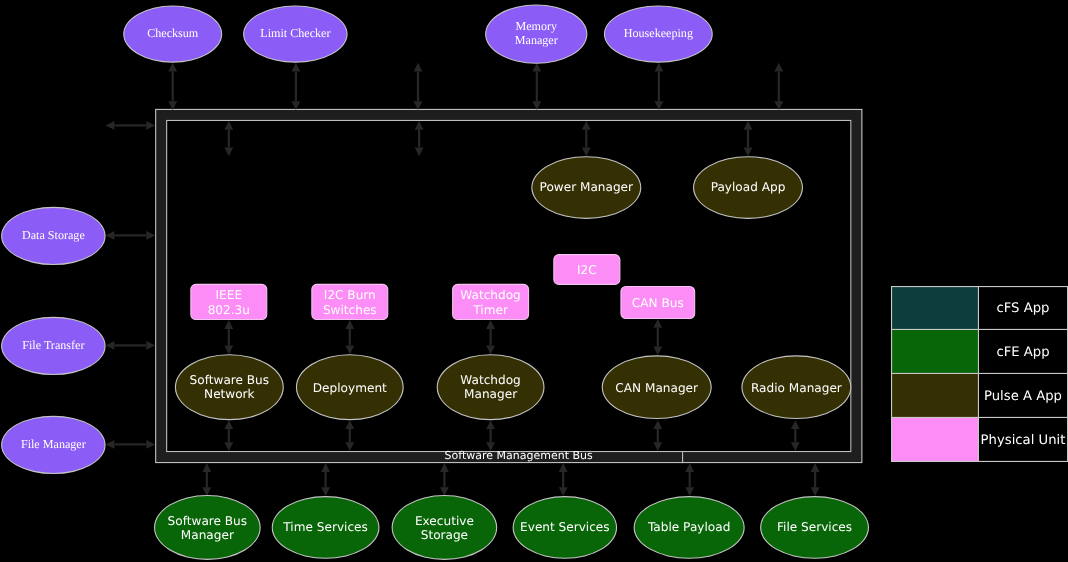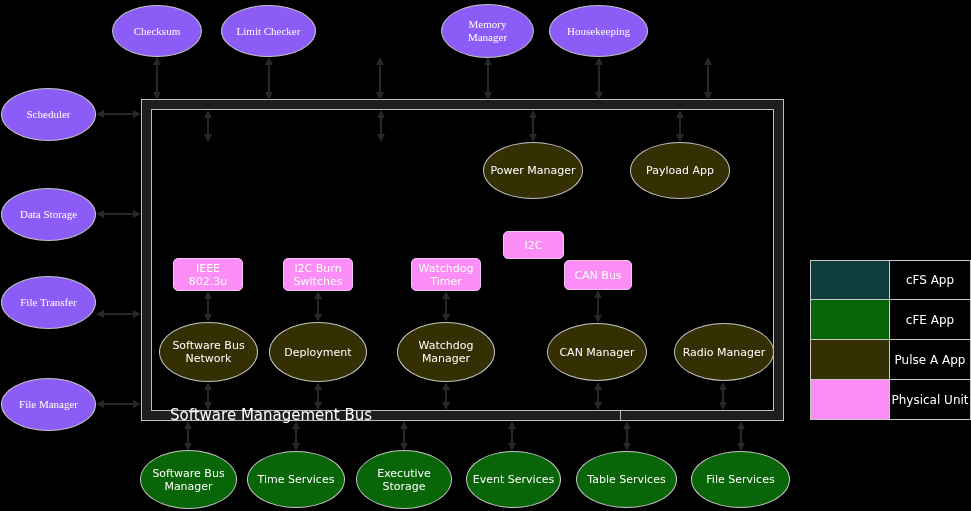--- a/index.html
+++ b/index.html
@@ -10,22 +10,22 @@
   .ellipse{border-radius:50%;border:1px solid #c4c4c4;}
   .cfs{background:#8b5cf6;font-family:Liberation Serif, serif;}
   .cfe{background:#086508;}
   .pulse{background:#343004;}
   .phys{background:#fc8df6;border:1px solid #f2c4ee;border-radius:5px;}
   
   .frame{position:absolute;left:141px;top:99px;width:643px;height:322px;
          background:#1e1e1e;border:1px solid #bebebe;box-sizing:border-box;}
   .frame-hole{position:absolute;left:9px;top:9px;right:9px;bottom:9px;
               background:#000;border:1px solid #bebebe;}
-  .bus-label{position:absolute;left:170px;top:409px;width:643px;
-             font-size:15px;line-height:12px;color:#fff;z-index:5;}
+  .bus-label{position:absolute;left:150px;top:409px;width:643px;text-align:center;
+             font-size:10px;line-height:12px;color:#fff;z-index:5;}
   .bus-seam{position:absolute;left:620px;top:411px;width:1px;height:10px;background:#bebebe;z-index:5;}
   
   .av{position:absolute;width:2px;background:#272727;}
   .av::before{content:"";position:absolute;top:-8px;left:-3px;width:0;height:0;
               border-left:4px solid transparent;border-right:4px solid transparent;
               border-bottom:8px solid #272727;}
   .av::after{content:"";position:absolute;bottom:-8px;left:-3px;width:0;height:0;
              border-left:4px solid transparent;border-right:4px solid transparent;
              border-top:8px solid #272727;}
   .ah{position:absolute;height:2px;background:#272727;}
@@ -90,23 +90,22 @@
   <div class="av" style="left:511px;top:429px;height:14px"></div>
   <div class="av" style="left:626px;top:429px;height:14px"></div>
   <div class="av" style="left:740px;top:429px;height:14px"></div>
 
   <div class="node ellipse cfs" style="left:112px;top:5px;width:90px;height:52px">Checksum</div>
   <div class="node ellipse cfs" style="left:221px;top:5px;width:95px;height:52px">Limit Checker</div>
   <div class="node ellipse cfs" style="left:441px;top:4px;width:93px;height:54px">Memory
 Manager</div>
   <div class="node ellipse cfs" style="left:549px;top:5px;width:99px;height:52px">Housekeeping</div>
 
-  <div class="node ellipse cfs" style="left:1px;top:88px;width:95px;height:53px">Scheduler</div>
   <div class="node ellipse cfs" style="left:1px;top:188px;width:95px;height:53px">Data Storage</div>
-  <div class="node ellipse cfs" style="left:1px;top:276px;width:95px;height:53px">File Transfer</div>
+  <div class="node ellipse cfs" style="left:1px;top:288px;width:95px;height:53px">File Transfer</div>
   <div class="node ellipse cfs" style="left:1px;top:378px;width:95px;height:53px">File Manager</div>
 
   <div class="node ellipse pulse" style="left:483px;top:142px;width:100px;height:57px">Power Manager</div>
   <div class="node ellipse pulse" style="left:630px;top:142px;width:100px;height:57px">Payload App</div>
 
   <div class="node phys" style="left:173px;top:258px;width:70px;height:33px">IEEE
 802.3u</div>
   <div class="node phys" style="left:283px;top:258px;width:70px;height:33px">I2C Burn
 Switches</div>
   <div class="node phys" style="left:411px;top:258px;width:70px;height:33px">Watchdog
@@ -121,21 +120,21 @@
 Manager</div>
   <div class="node ellipse pulse" style="left:547px;top:323px;width:100px;height:58px">CAN Manager</div>
   <div class="node ellipse pulse" style="left:674px;top:323px;width:100px;height:58px">Radio Manager</div>
 
   <div class="node ellipse cfe" style="left:140px;top:450px;width:97px;height:59px">Software Bus
 Manager</div>
   <div class="node ellipse cfe" style="left:247px;top:451px;width:98px;height:57px">Time Services</div>
   <div class="node ellipse cfe" style="left:356px;top:450px;width:96px;height:59px">Executive
 Storage</div>
   <div class="node ellipse cfe" style="left:466px;top:451px;width:95px;height:57px">Event Services</div>
-  <div class="node ellipse cfe" style="left:576px;top:451px;width:101px;height:57px">Table Services</div>
+  <div class="node ellipse cfe" style="left:576px;top:451px;width:101px;height:57px">Table Payload</div>
   <div class="node ellipse cfe" style="left:691px;top:451px;width:99px;height:57px">File Services</div>
 
   <div class="legend">
     <div class="legend-row">
       <div class="legend-swatch" style="background:#0d3e3b"></div>
       <div class="legend-cell">cFS App</div>
     </div>
     <div class="legend-row">
       <div class="legend-swatch" style="background:#086508"></div>
       <div class="legend-cell">cFE App</div>

